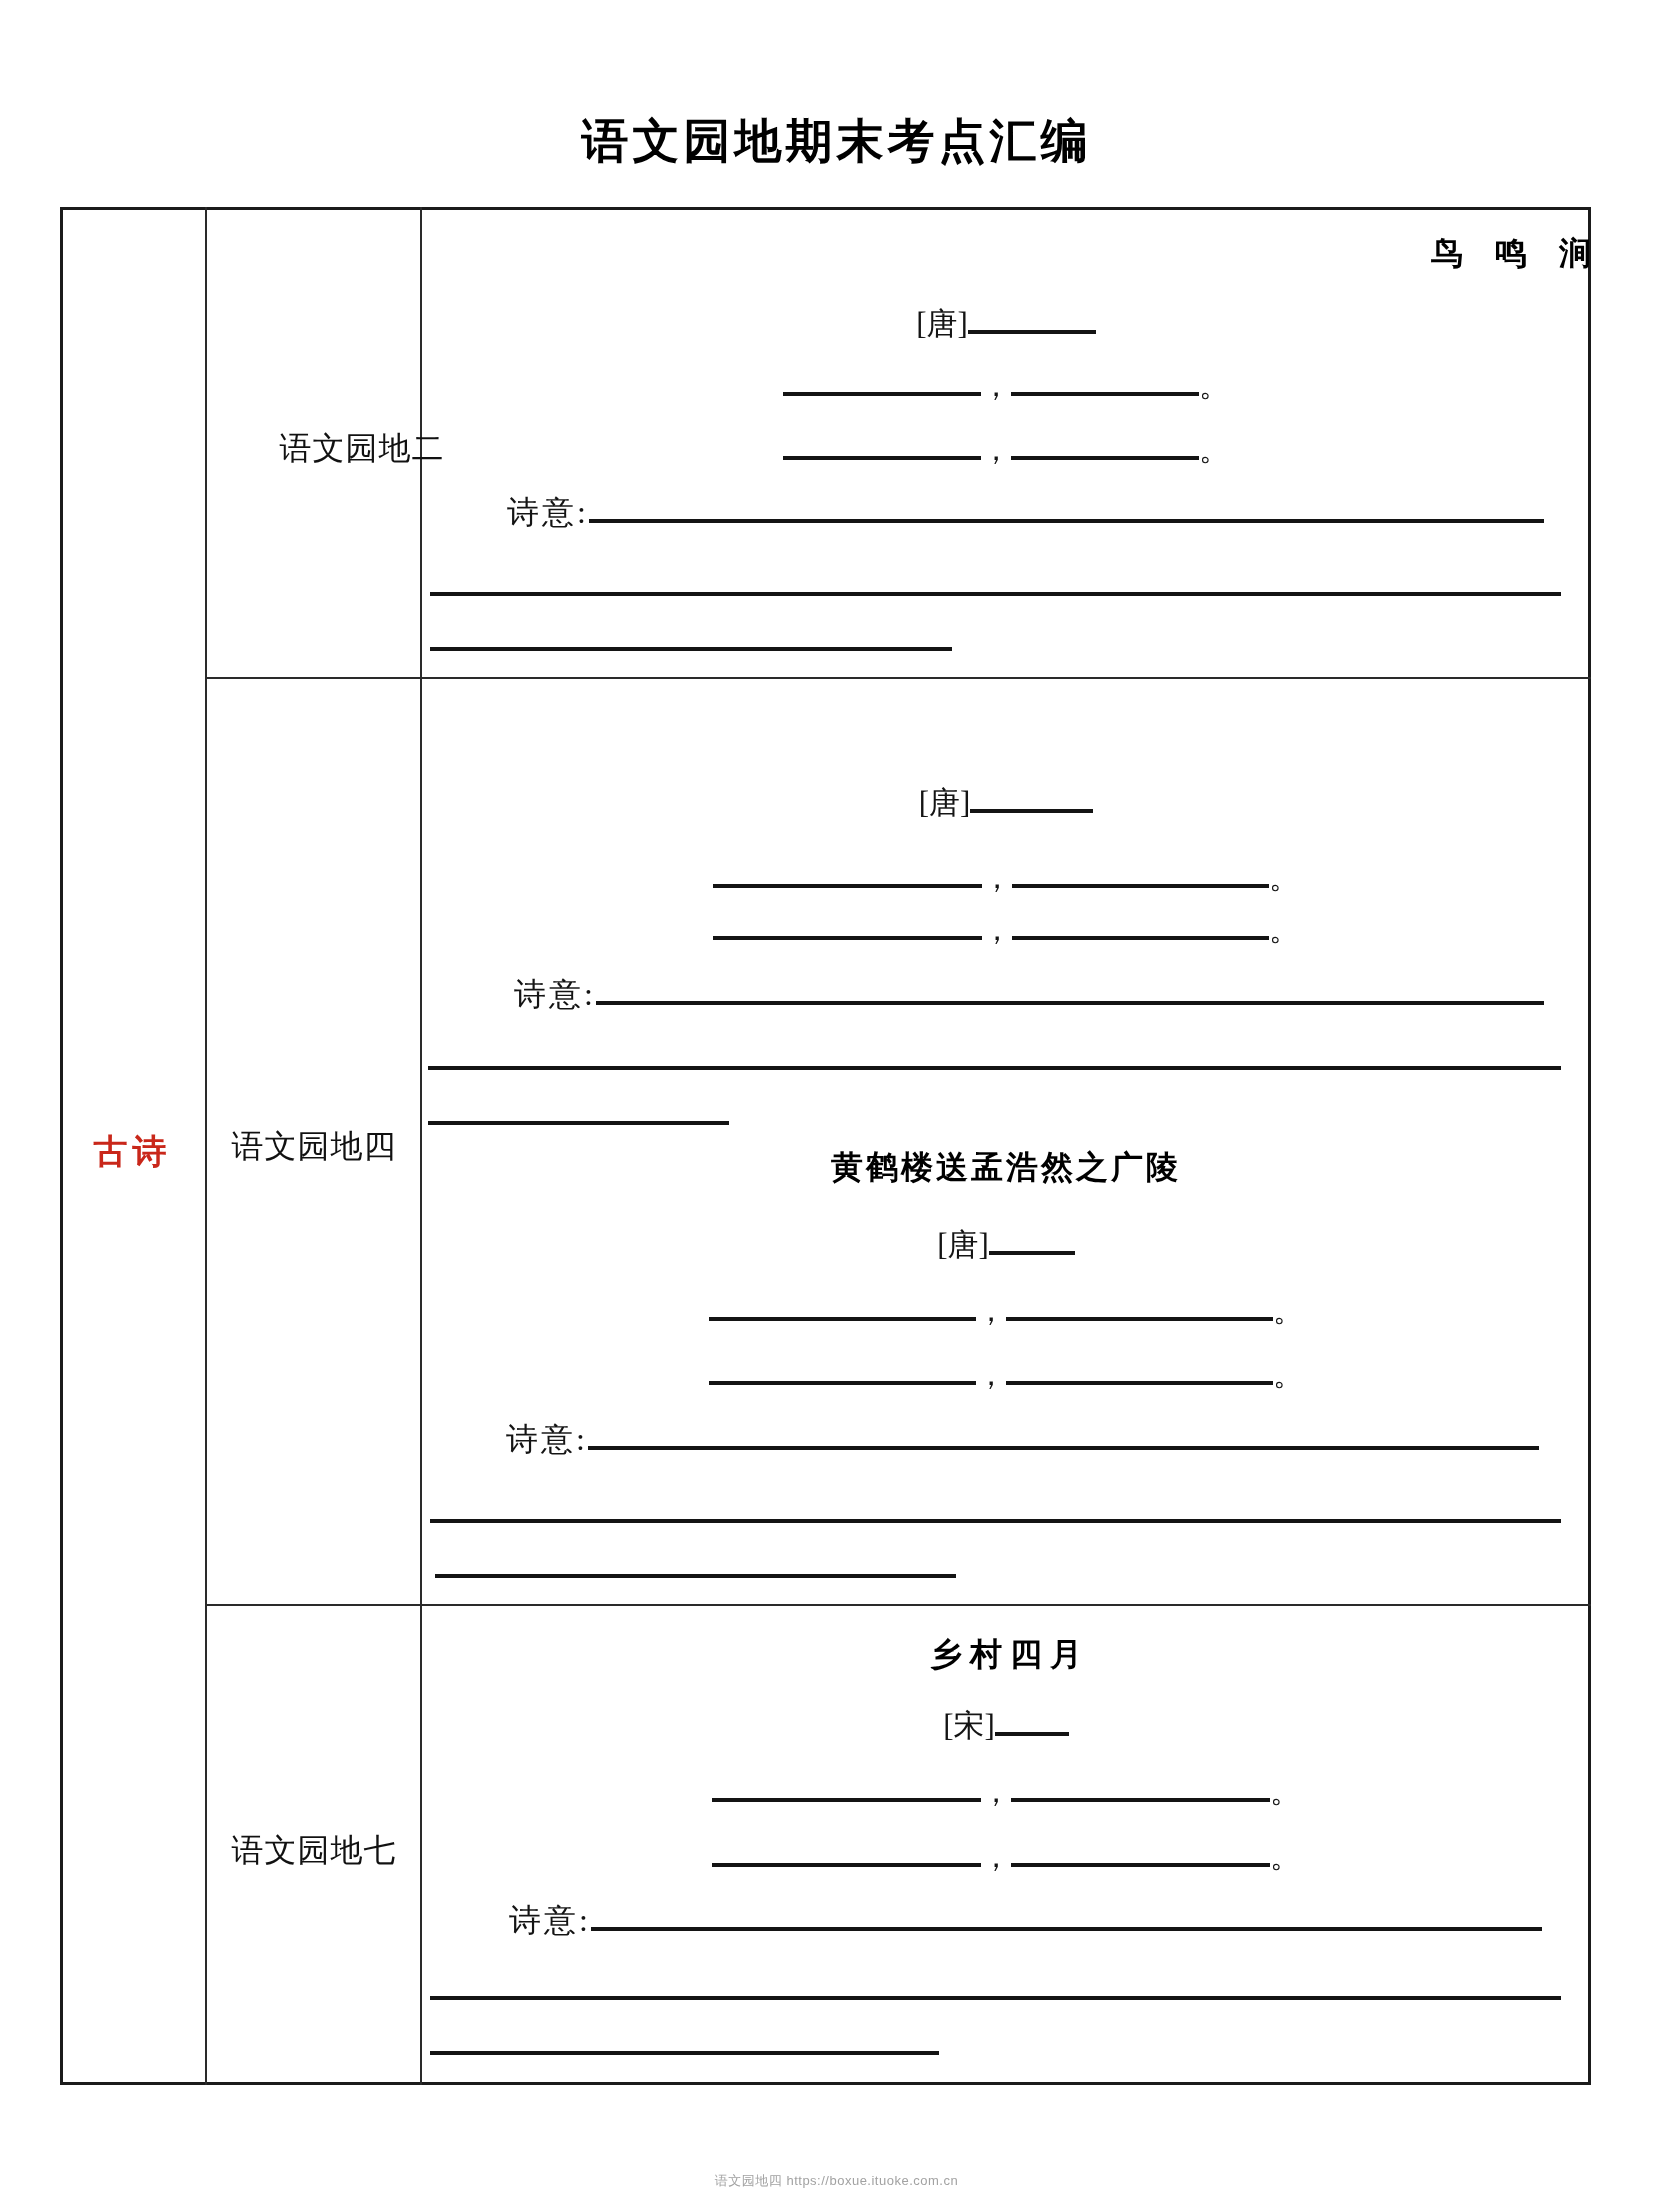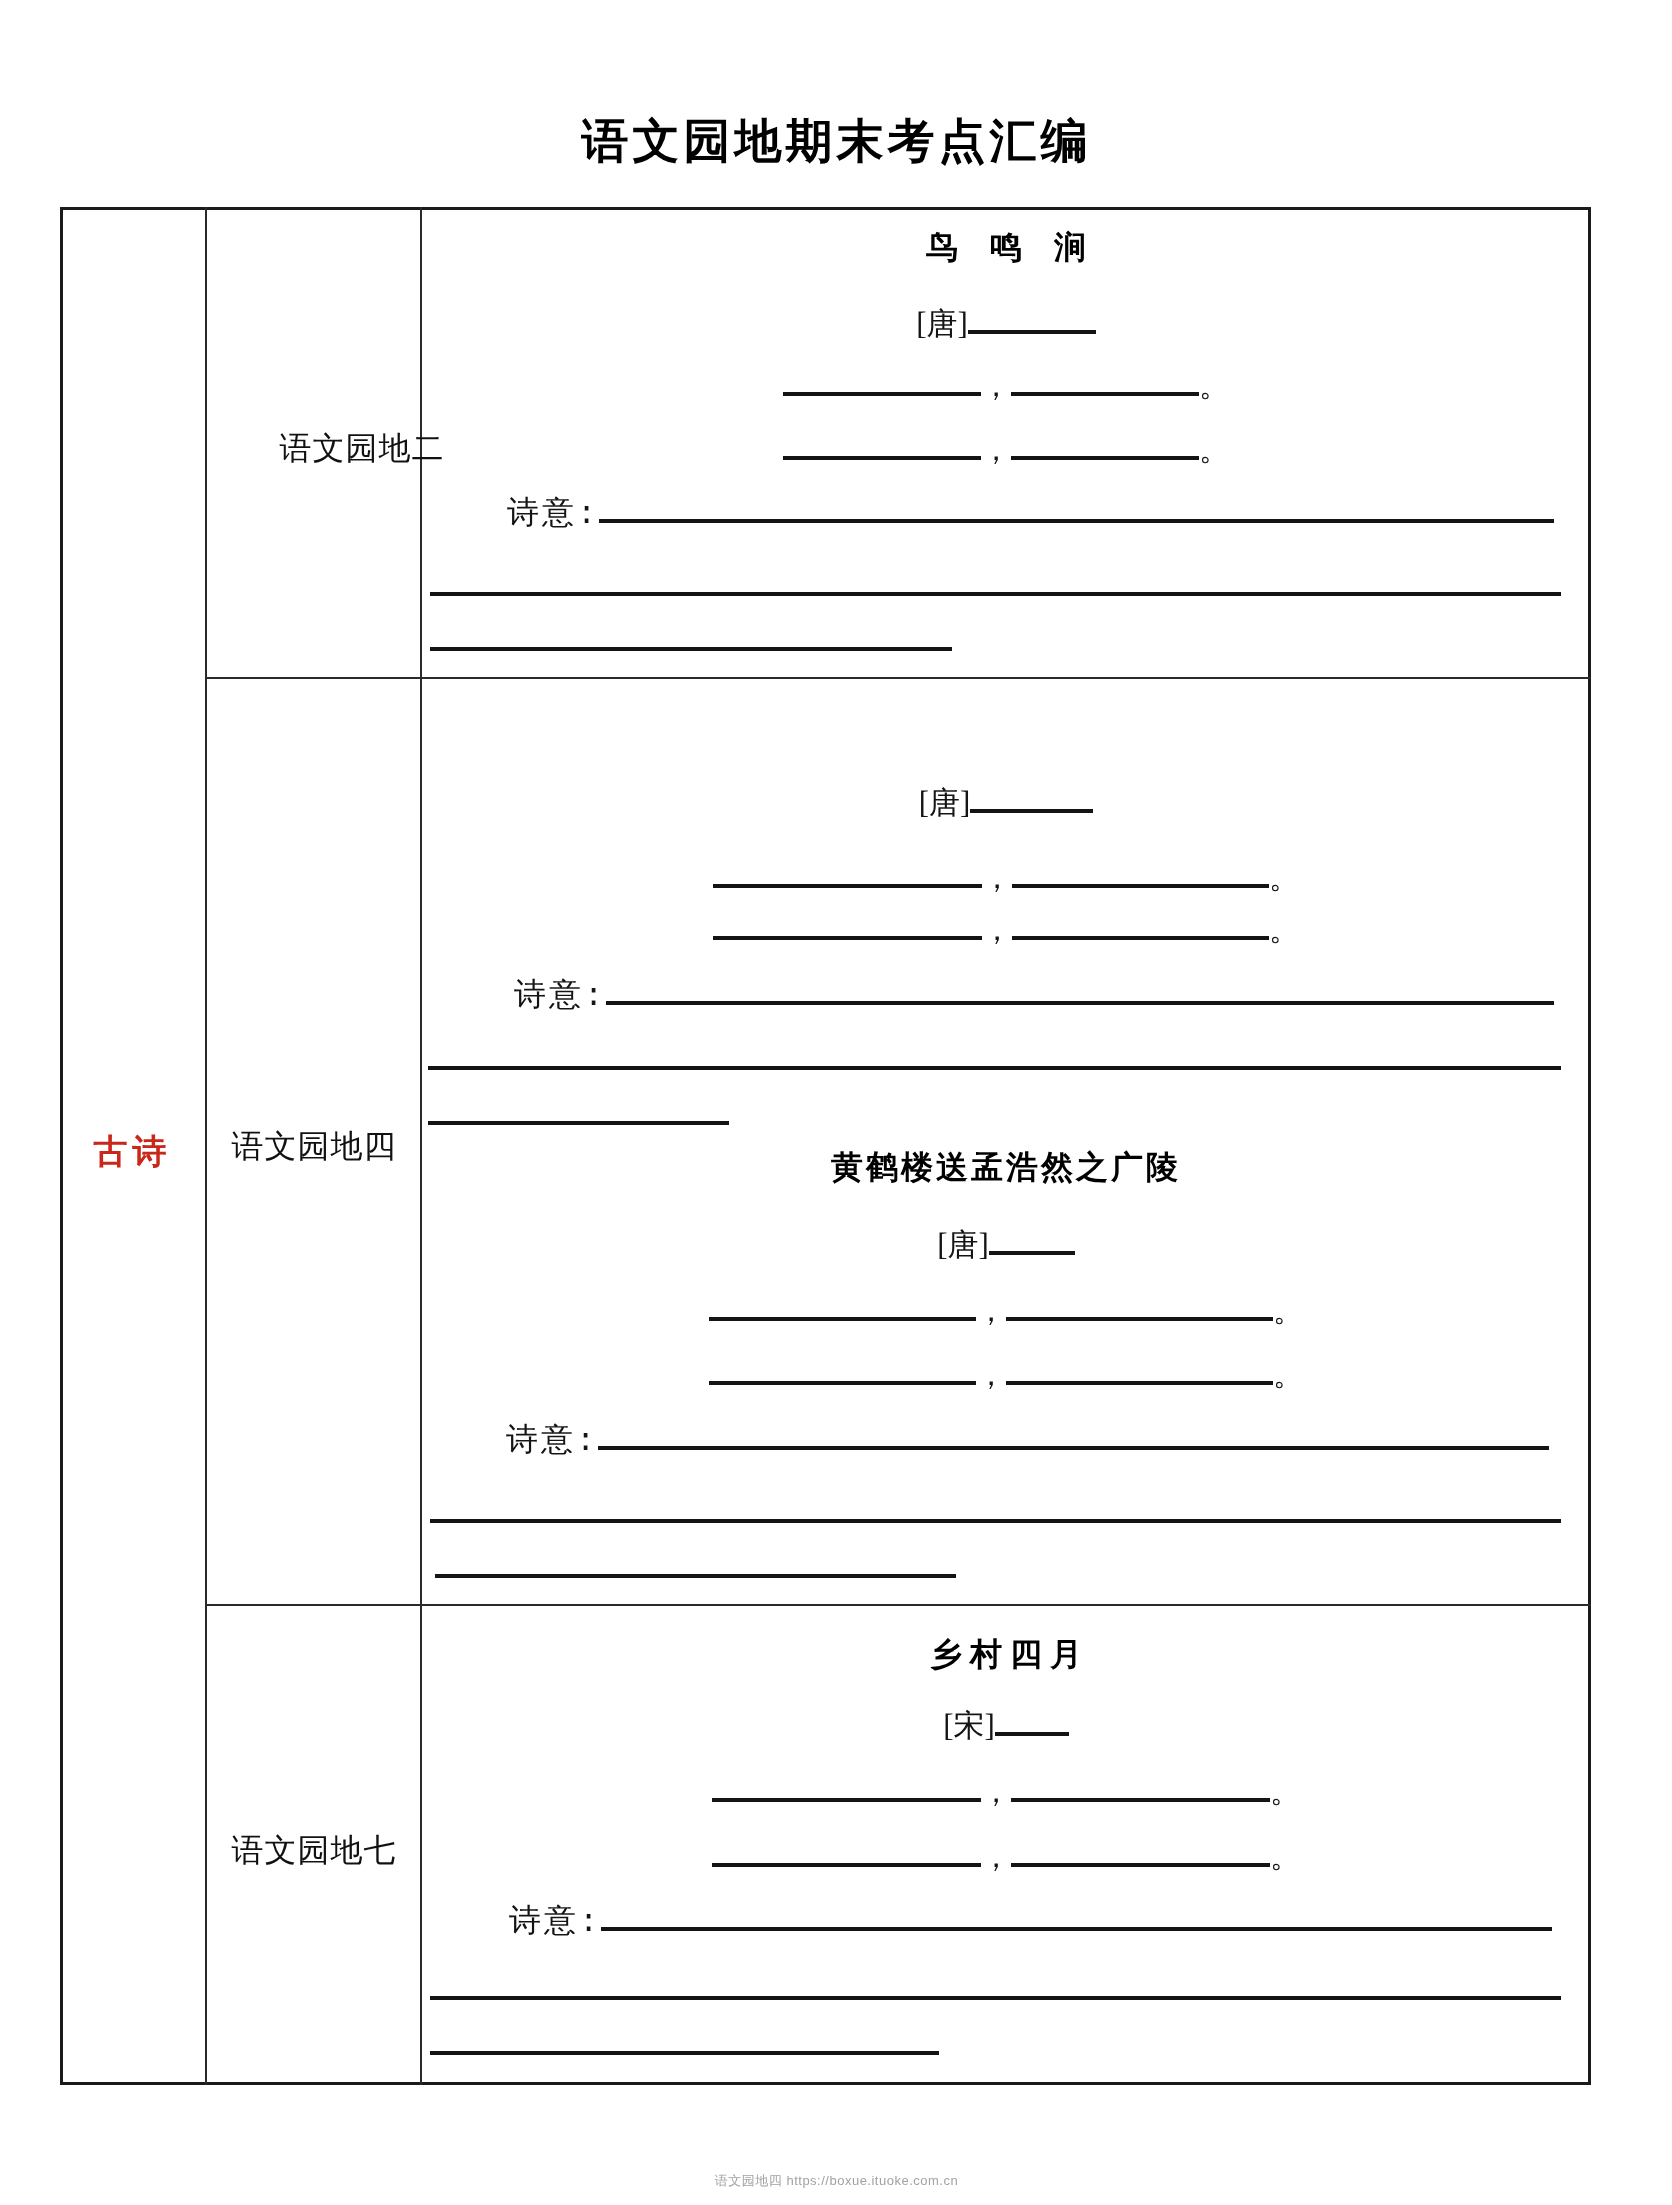--- a/index.html
+++ b/index.html
@@ -37,21 +37,21 @@
     text-align:center;
     font-size:32px;letter-spacing:1px;color:#111;
   }
   
   .center-row{left:421px;width:1170px;text-align:center;white-space:nowrap;}
   .poem-title{font-weight:700;color:#000;font-size:32px;line-height:1;}
   .poem-title.long{letter-spacing:3px;font-size:32px;}
   .author-row{font-size:31px;line-height:1;}
   .verse-row{font-size:30px;line-height:1;}
   .shiyi-row{font-size:32px;line-height:1;white-space:nowrap;}
-  .shiyi-label{letter-spacing:3px;font-family:Liberation Mono, monospace;}
+  .shiyi-label{letter-spacing:3px;}
   .blank{
     display:inline-block;
     border-bottom:4px solid #141414;
     height:2px;
   }
   .rule{position:absolute;height:4px;background:#141414;}
   .punc{display:inline-block;}
   .watermark{
     left:0;right:0;top:2172px;
     text-align:center;
@@ -72,21 +72,21 @@
   <div class="abs vline" style="left:420px;top:207px;height:1878px;"></div>
   <div class="abs hline" style="left:205px;top:677px;width:1386px;"></div>
   <div class="abs hline" style="left:205px;top:1604px;width:1386px;"></div>
 
   <div class="abs cat-label" style="color:#c9271a;">古诗</div>
 
   <div class="abs unit-label" style="top:427px;margin-left:48px;">语文园地二</div>
   <div class="abs unit-label" style="top:1125px;">语文园地四</div>
   <div class="abs unit-label" style="top:1829px;font-family:Liberation Serif, serif;">语文园地七</div>
 
-  <div class="abs center-row poem-title" style="top:231px;">鸟　鸣　涧</div>
+  <div class="abs center-row poem-title" style="top:237px;text-align:right;">鸟　鸣　涧</div>
 
   <div class="abs center-row author-row" style="top:308px;">
     <span>[唐]</span><span class="blank" style="width:128px;"></span>
   </div>
 
   <div class="abs center-row verse-row" style="top:371px;">
     <span class="blank" style="width:198px;"></span><span class="punc">，</span><span class="blank" style="width:188px;"></span><span class="punc">。</span>
   </div>
 
   <div class="abs center-row verse-row" style="top:435px;">

